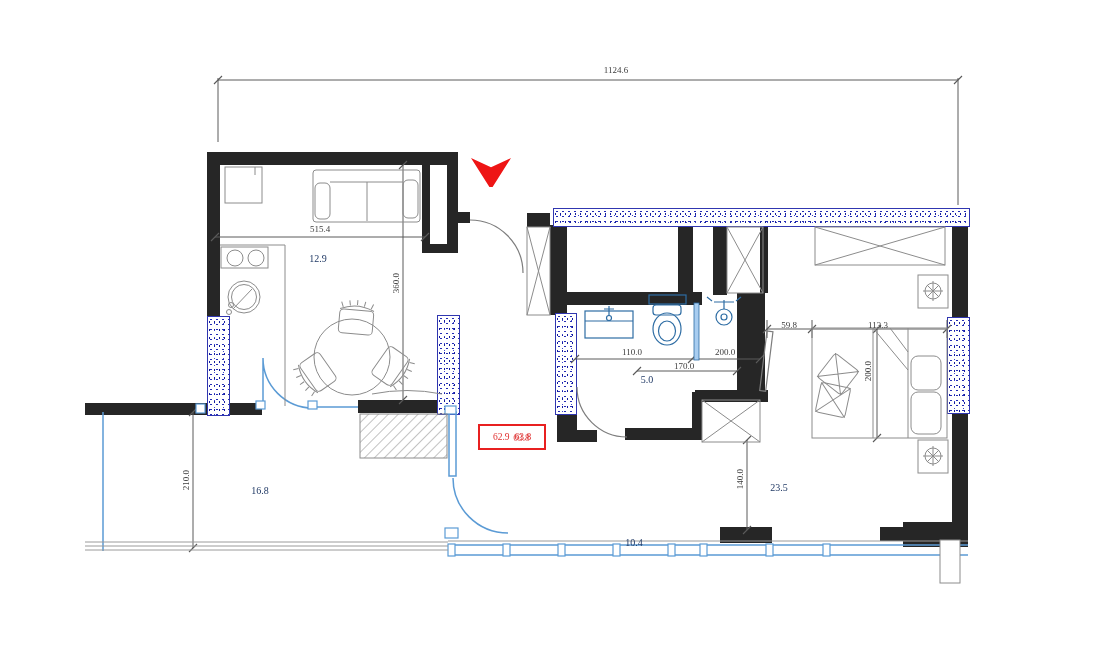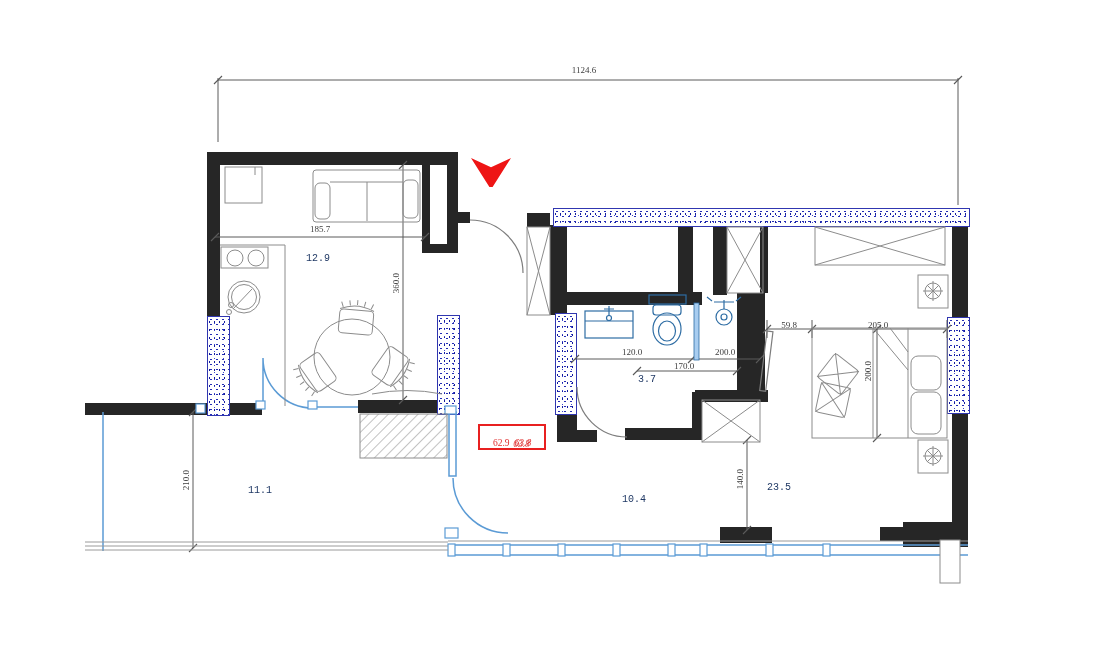--- a/index.html
+++ b/index.html
@@ -8,24 +8,24 @@
   .w{position:absolute;background:#262626;}
   .ins{position:absolute;border:1px solid #3036b0;background:
       radial-gradient(circle,#232cb5 0.9px,transparent 1.05px) 0 0/6px 5px,
       radial-gradient(circle,#4049cc 0.8px,transparent 1px) 2px 3px/9px 7px,
       radial-gradient(circle,#141c9e 0.7px,transparent 0.9px) 4px 1px/5px 8px,#fff;}
   .whiteslot{position:absolute;background:#fff;}
   svg.linework{position:absolute;left:0;top:0;z-index:4;}
   .lbl{position:absolute;z-index:6;transform:translate(-50%,-50%);
        font-size:9px;color:#3c3c3c;white-space:nowrap;letter-spacing:0;}
   .lbl.rot{transform:translate(-50%,-50%) rotate(-90deg);}
-  .area{font-size:10px;color:#1f3864;font-family:Liberation Mono, monospace;}
-  .redbox{position:absolute;z-index:7;display:flex;align-items:flex-end;justify-content:center;
+  .area{font-size:10px;color:#1f3864;}
+  .redbox{position:absolute;z-index:7;display:flex;align-items:center;justify-content:center;
        gap:5px;border:2px solid #e82020;background:#fff;color:#e03030;font-size:9.5px;}
-  .redbox .dbl{text-shadow:-1.3px 0.5px 0 #e05050;font-style:italic;}
+  .redbox .dbl{text-shadow:-1.3px 0.5px 0 #e05050;}
   .arrowV{position:absolute;z-index:7;background:#ee1515;
        clip-path:polygon(0 0,50% 32%,100% 0,54% 100%,46% 100%);}
 </style>
 </head>
 <body>
 
 <div id="plan">
 
   <div class="w" style="left:207px;top:152px;width:248px;height:13px"></div>
   <div class="w" style="left:207px;top:152px;width:13px;height:164px"></div>
@@ -210,31 +210,31 @@
     </g>
   </svg>
 
   <div class="arrowV" style="left:471px;top:158px;width:40px;height:29px"></div>
 
   <div class="redbox" style="left:478px;top:424px;width:64px;height:22px">
     <span>62.9</span>
     <span class="dbl">63.8</span>
   </div>
 
-  <div class="lbl" style="left:584px;top:70px">1124.6</div>
-  <div class="lbl" style="left:320px;top:229px">185.7</div>
+  <div class="lbl" style="left:616px;top:70px">1124.6</div>
+  <div class="lbl" style="left:320px;top:229px">515.4</div>
   <div class="lbl rot" style="left:396px;top:283px">360.0</div>
   <div class="lbl rot" style="left:186px;top:480px">210.0</div>
-  <div class="lbl" style="left:632px;top:352px">120.0</div>
+  <div class="lbl" style="left:632px;top:352px">110.0</div>
   <div class="lbl" style="left:684px;top:366px">170.0</div>
   <div class="lbl" style="left:725px;top:352px">200.0</div>
   <div class="lbl" style="left:789px;top:325px">59.8</div>
-  <div class="lbl" style="left:878px;top:325px">205.0</div>
+  <div class="lbl" style="left:878px;top:325px">113.3</div>
   <div class="lbl rot" style="left:868px;top:371px">200.0</div>
   <div class="lbl rot" style="left:740px;top:479px">140.0</div>
 
   <div class="lbl area" style="left:318px;top:258px">12.9</div>
-  <div class="lbl area" style="left:260px;top:490px">11.1</div>
-  <div class="lbl area" style="left:634px;top:499px">10.4</div>
-  <div class="lbl area" style="left:647px;top:379px">3.7</div>
+  <div class="lbl area" style="left:260px;top:490px">16.8</div>
+  <div class="lbl area" style="left:634px;top:542px">10.4</div>
+  <div class="lbl area" style="left:647px;top:379px">5.0</div>
   <div class="lbl area" style="left:779px;top:487px">23.5</div>
 
 </div>
 
 </body></html>

